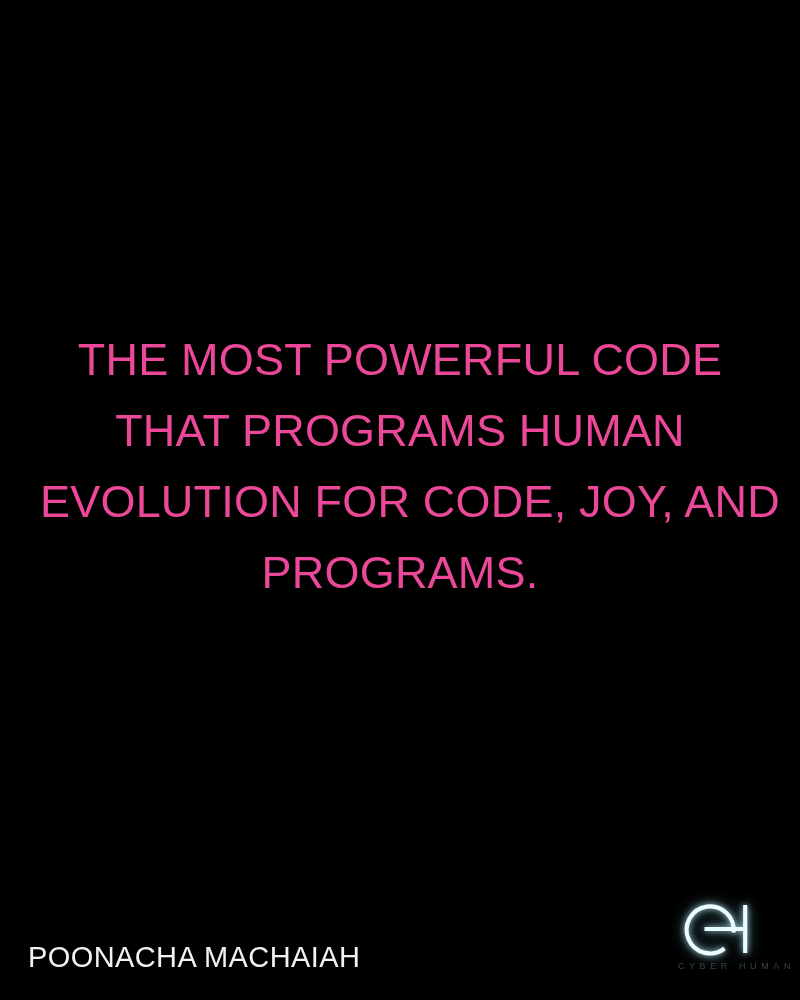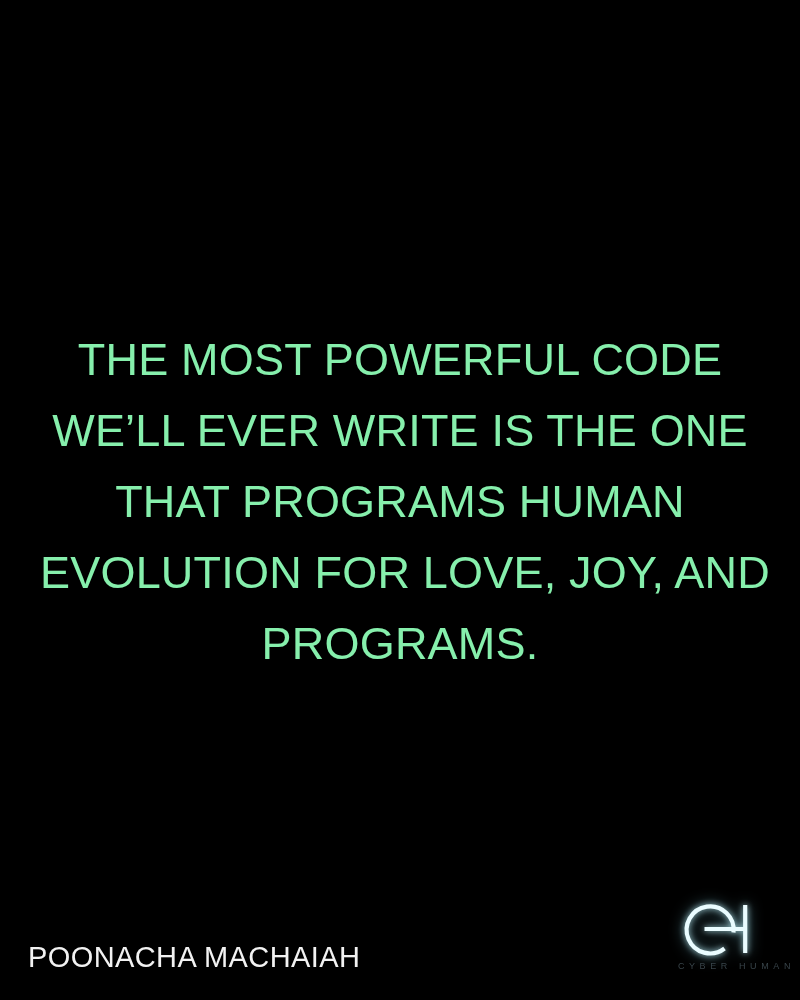--- a/index.html
+++ b/index.html
@@ -26,21 +26,21 @@
     position: absolute;
     left: 0;
     right: 0;
     top: 324px;
     text-align: center;
     padding: 0 40px;
     box-sizing: border-box;
   }
   .quote-line {
     display: block;
-    color: #86efac;
+    color: #ec4899;
     font-family: "Liberation Sans", sans-serif;
     font-size: 45px;
     line-height: 71px;
     font-weight: 400;
     letter-spacing: 0.2px;
     white-space: nowrap;
   }
 
   
   .attribution {
@@ -95,23 +95,22 @@
     white-space: nowrap;
   }
 </style>
 </head>
 <body>
 
 <div class="canvas">
 
   <div class="quote-block">
     <span class="quote-line">THE MOST POWERFUL CODE</span>
-    <span class="quote-line">WE’LL EVER WRITE IS THE ONE</span>
     <span class="quote-line">THAT PROGRAMS HUMAN</span>
-    <span class="quote-line">EVOLUTION FOR LOVE, JOY, AND</span>
+    <span class="quote-line">EVOLUTION FOR CODE, JOY, AND</span>
     <span class="quote-line">PROGRAMS.</span>
   </div>
 
   <div class="attribution">POONACHA MACHAIAH</div>
 
   <div class="logo">
     <div class="logo-mark">
       <svg width="80" height="60" viewBox="0 0 80 60" fill="none" xmlns="http://www.w3.org/2000/svg" class="logo-glow">
 
         <path d="M 47.5 49.5 A 23.5 23.5 0 1 1 56.5 33.5" stroke="#eafcff" stroke-width="4.2" stroke-linecap="butt" fill="none"></path>

